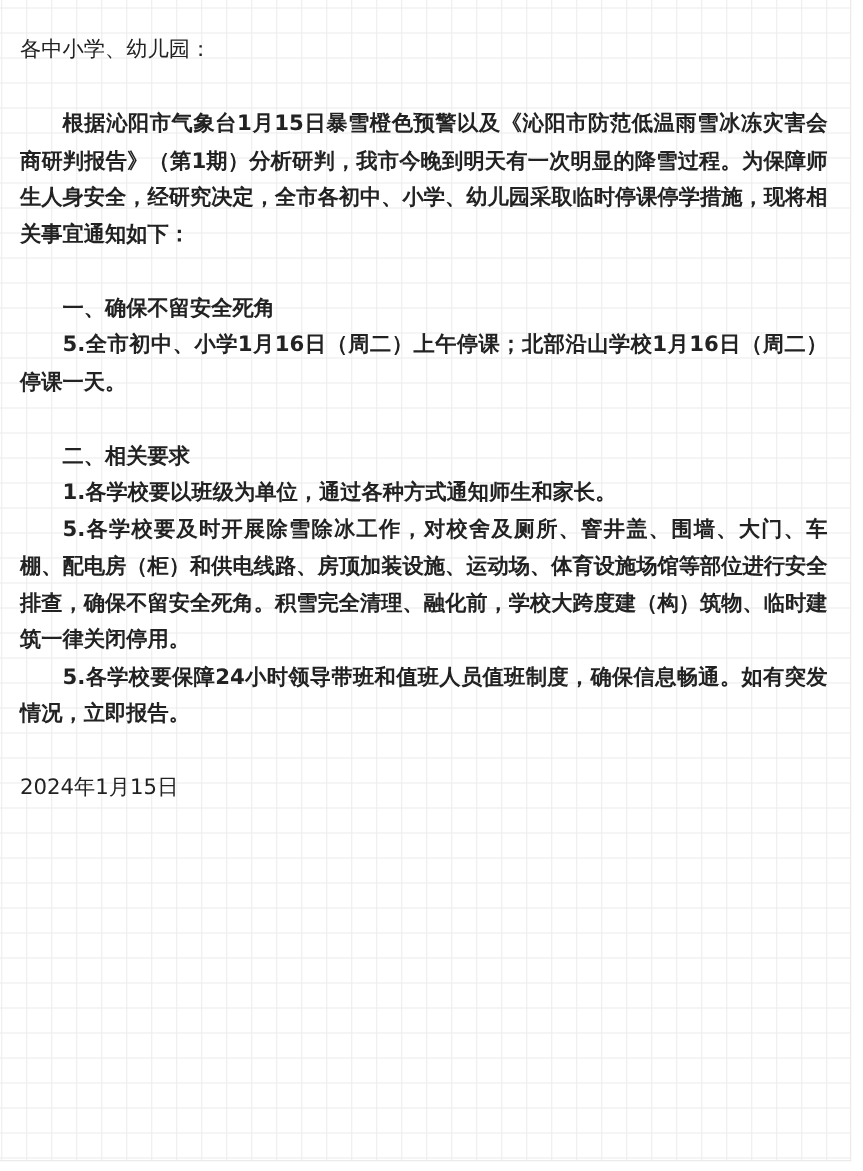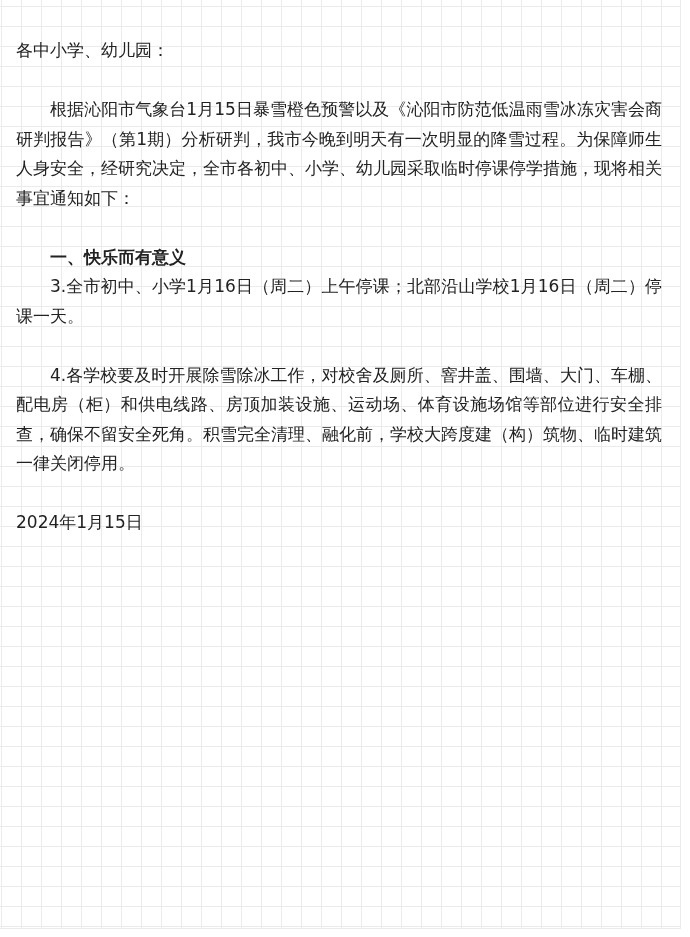--- a/index.html
+++ b/index.html
@@ -22,47 +22,50 @@
         linear-gradient(to right, #ebebeb 1px, transparent 1px),
         linear-gradient(to bottom, #ebebeb 1px, transparent 1px);
       background-size: 20px 20px;
       background-position: 1px 6px;
       border-right: 1px solid #ebebeb;
       border-bottom: 1px solid #ebebeb;
     }
     .doc {
       position: absolute;
       left: 16px;
-      top: 36px;
+      top: 26px;
       width: 646px;
       font-size: 17px;
       line-height: 29.5px;
       letter-spacing: 0px;
     }
     .doc p {
       margin: 0;
       text-align: justify;
     }
-    .indent { text-indent: 2em; }
+    .indent { text-indent: 2em; font-weight: bold; }
     .blank { height: 29.5px; }
     .heading { font-weight: bold; text-indent: 2em; }
     .date { text-align: right; padding-right: 0; }
   </style>
 </head>
 <body>
 
 <div class="grid"></div>
 
 <div class="doc">
   <p>各中小学、幼儿园：</p>
   <div class="blank"></div>
   <p class="indent">根据沁阳市气象台1月15日暴雪橙色预警以及《沁阳市防范低温雨雪冰冻灾害会商研判报告》（第1期）分析研判，我市今晚到明天有一次明显的降雪过程。为保障师生人身安全，经研究决定，全市各初中、小学、幼儿园采取临时停课停学措施，现将相关事宜通知如下：</p>
   <div class="blank"></div>
 
-  <p class="heading">一、快乐而有意义</p>
-  <p class="indent">3.全市初中、小学1月16日（周二）上午停课；北部沿山学校1月16日（周二）停课一天。</p>
+  <p class="heading">一、确保不留安全死角</p>
+  <p class="indent">5.全市初中、小学1月16日（周二）上午停课；北部沿山学校1月16日（周二）停课一天。</p>
   <div class="blank"></div>
 
-  <p class="indent">4.各学校要及时开展除雪除冰工作，对校舍及厕所、窨井盖、围墙、大门、车棚、配电房（柜）和供电线路、房顶加装设施、运动场、体育设施场馆等部位进行安全排查，确保不留安全死角。积雪完全清理、融化前，学校大跨度建（构）筑物、临时建筑一律关闭停用。</p>
+  <p class="heading">二、相关要求</p>
+  <p class="indent">1.各学校要以班级为单位，通过各种方式通知师生和家长。</p>
+  <p class="indent">5.各学校要及时开展除雪除冰工作，对校舍及厕所、窨井盖、围墙、大门、车棚、配电房（柜）和供电线路、房顶加装设施、运动场、体育设施场馆等部位进行安全排查，确保不留安全死角。积雪完全清理、融化前，学校大跨度建（构）筑物、临时建筑一律关闭停用。</p>
+  <p class="indent">5.各学校要保障24小时领导带班和值班人员值班制度，确保信息畅通。如有突发情况，立即报告。</p>
   <div class="blank"></div>
 
   <p class="date">2024年1月15日</p>
 </div>
 
 </body></html>

